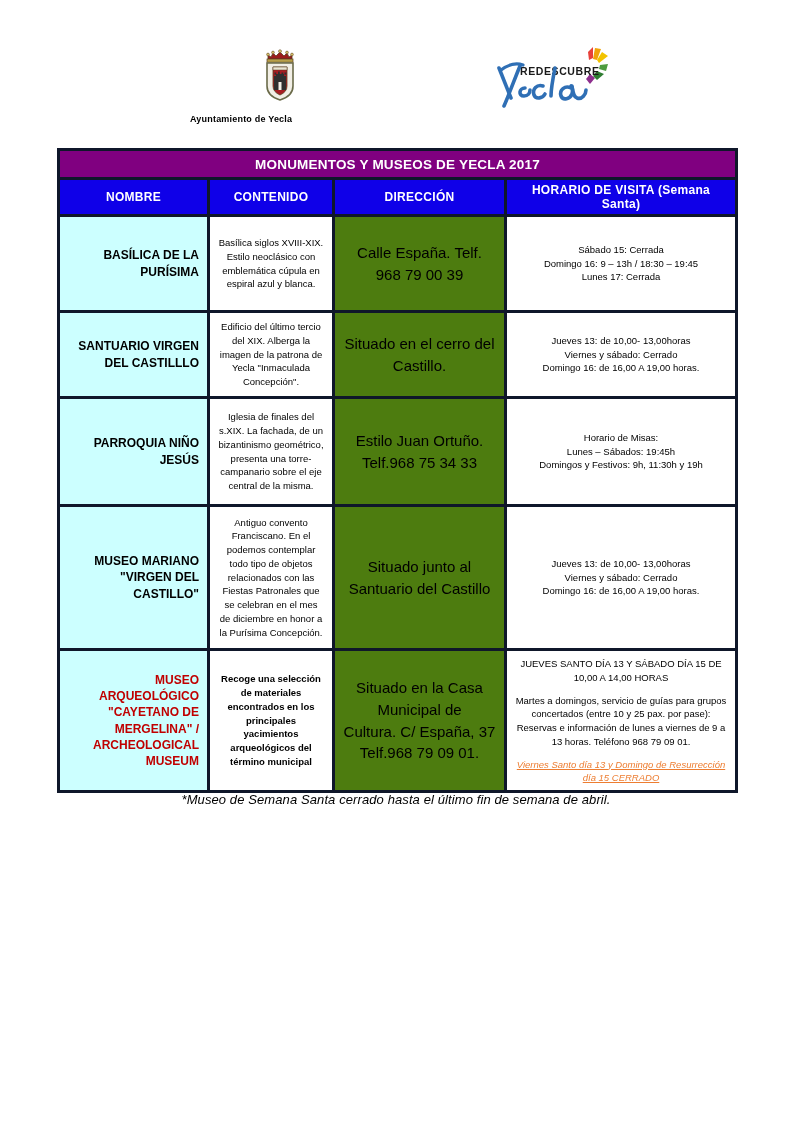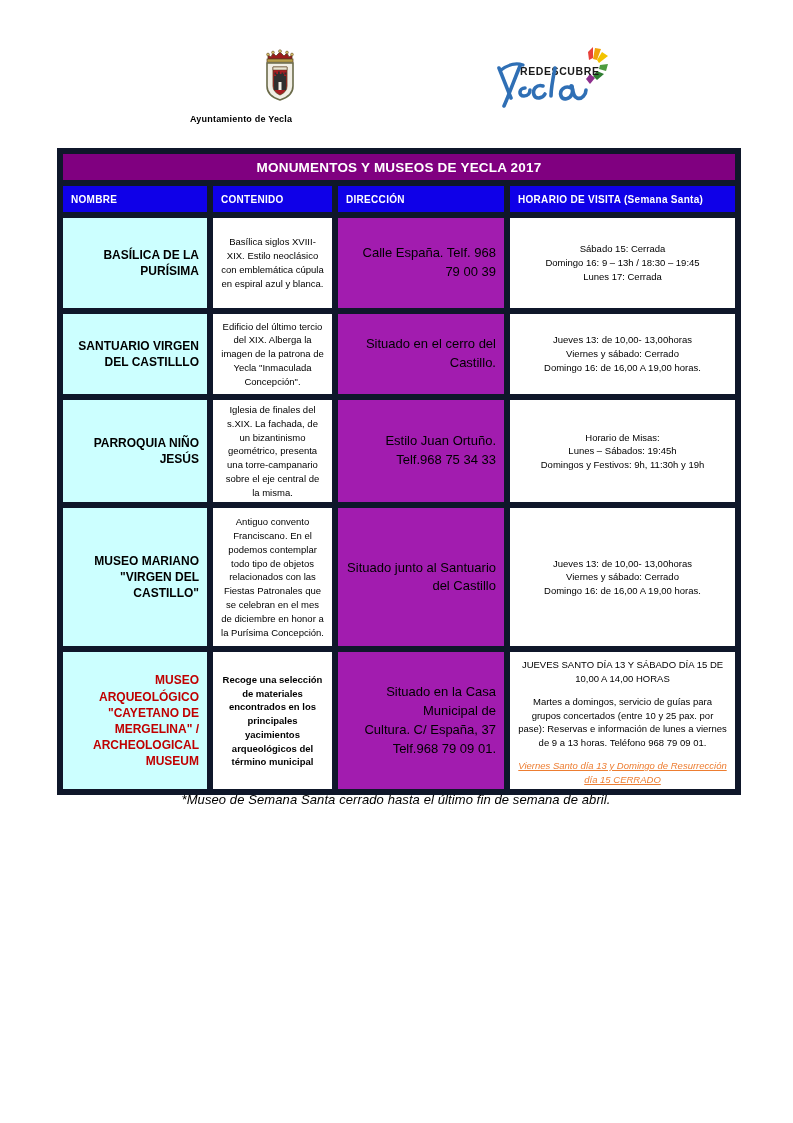--- a/index.html
+++ b/index.html
@@ -55,41 +55,41 @@
     left: 57px;
     top: 148px;
     width: 678px;
   }
   table.mm {
     border-collapse: collapse;
     width: 678px;
     table-layout: fixed;
   }
   table.mm td, table.mm th {
-    border: 6px solid #0f172a;
+    border: 3px solid #0f172a;
     vertical-align: middle;
     padding: 3px 8px;
   }
   .title-bar {
     background: #800080;
     color: #ffffff;
     font-size: 13.5px;
     font-weight: bold;
     text-align: center;
     letter-spacing: 0.2px;
     height: 20px;
     padding: 2px 0 3px 0;
     border: 1px solid #4a2a5a;
   }
   .col-head {
     background: #0f00e8;
     color: #ffffff;
-    font-size: 10px;
-    font-weight: bold;
-    text-align: left;
+    font-size: 12px;
+    font-weight: bold;
+    text-align: center;
     height: 20px;
     letter-spacing: 0.3px;
     border: 1px solid #2a2a9a;
     padding: 3px 2px;
   }
   .c-nombre { width: 150px; }
   .c-contenido { width: 125px; }
   .c-direccion { width: 172px; }
   .c-horario { width: 231px; }
 
@@ -106,23 +106,23 @@
   td.content-cell {
     background: #ffffff;
     text-align: center;
     font-size: 9.5px;
     line-height: 1.45;
   }
   td.content-cell.bold {
     font-weight: bold;
   }
   td.addr-cell {
-    background: #a21caf;
-    text-align: right;
-    font-size: 13px;
+    background: #4d7c0f;
+    text-align: center;
+    font-size: 15px;
     line-height: 1.45;
   }
   td.hours-cell {
     background: #ffffff;
     font-size: 9.5px;
     line-height: 1.45;
   }
   td.hours-cell.left { text-align: center; }
   td.hours-cell.center { text-align: center; }
 

